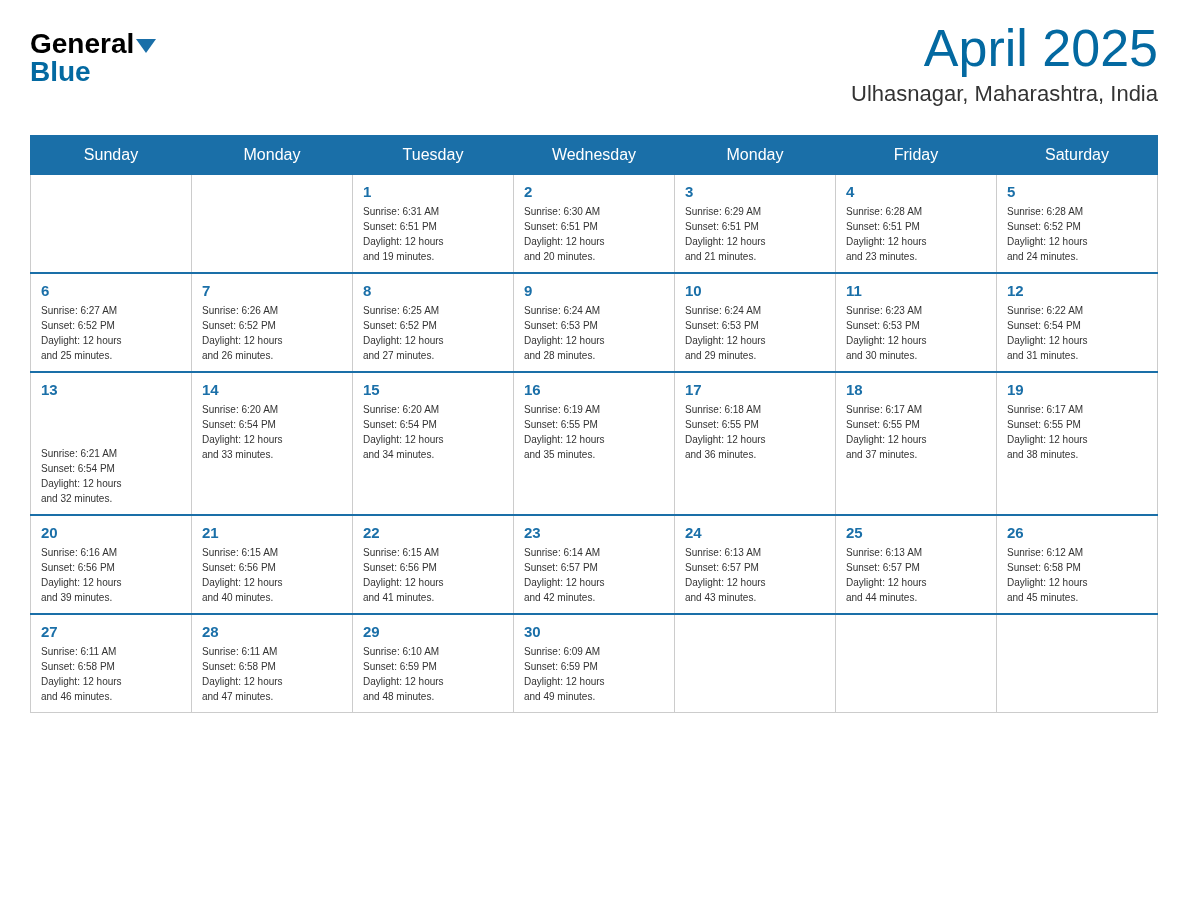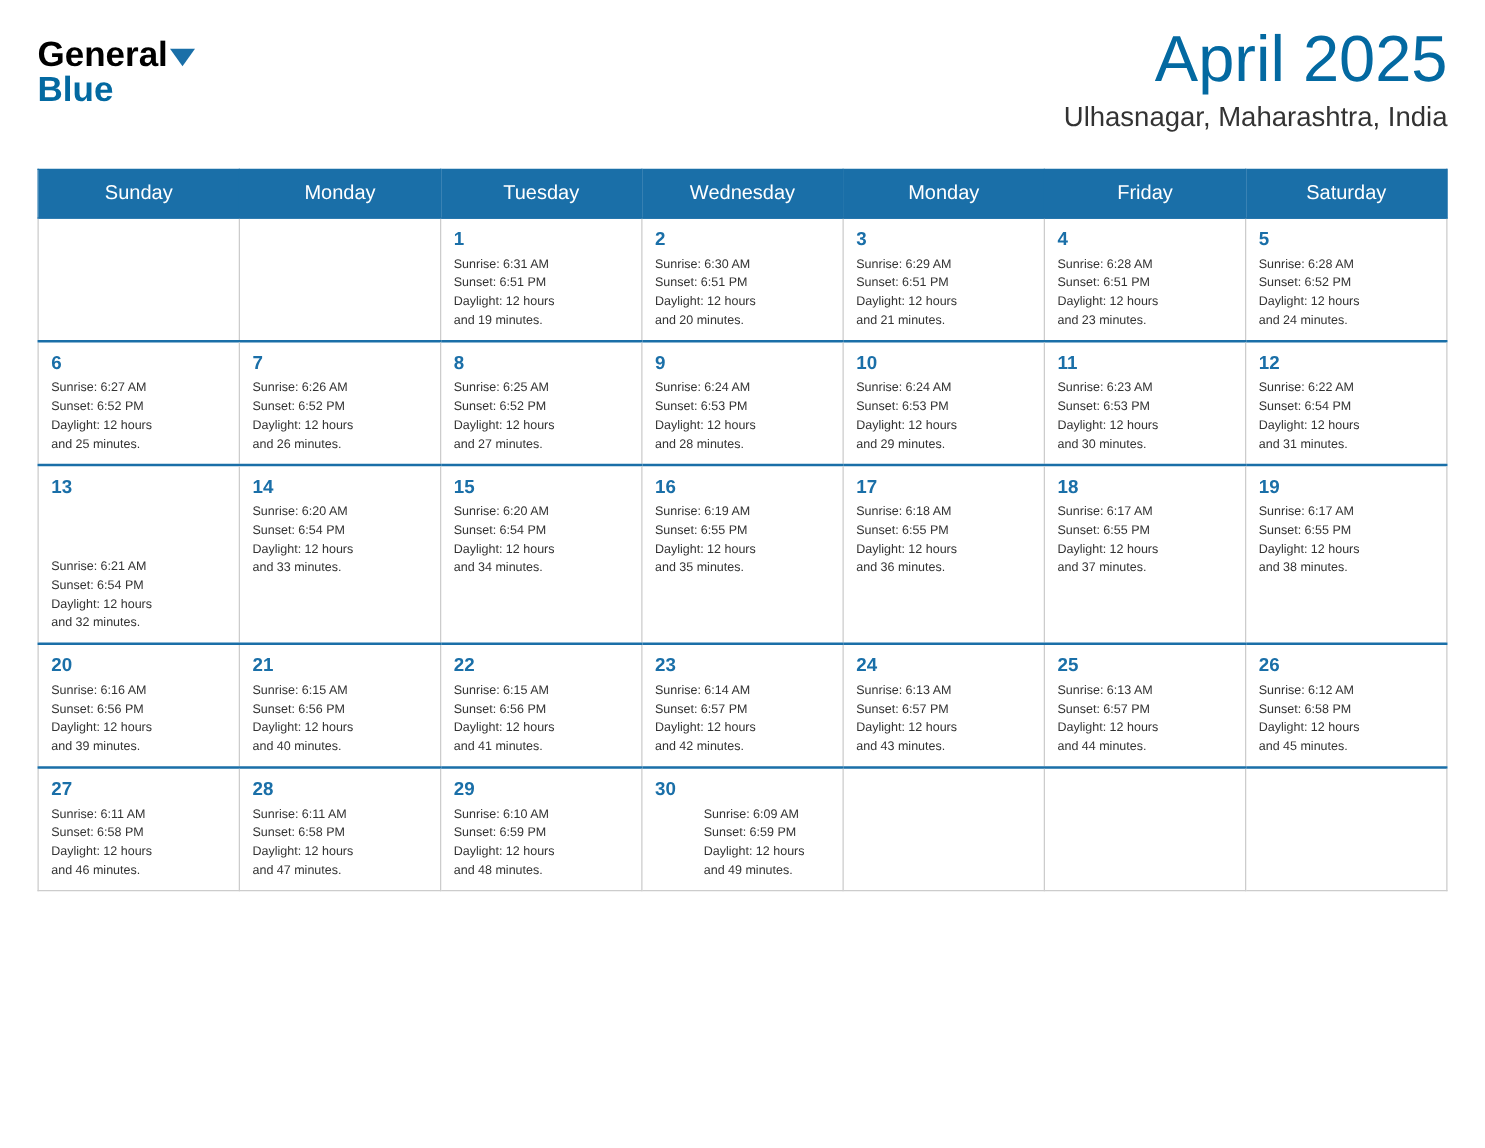--- a/index.html
+++ b/index.html
@@ -345,21 +345,21 @@
         </td>
         <td>
           <span class="day-number">29</span>
           <div class="day-info" style="white-space: pre-line;">Sunrise: 6:10 AM
 Sunset: 6:59 PM
 Daylight: 12 hours
 and 48 minutes.</div>
         </td>
         <td>
           <span class="day-number">30</span>
-          <div class="day-info" style="white-space: pre-line; margin-left: 39px;">Sunrise: 6:09 AM
+          <div class="day-info" style="white-space: pre-line;">Sunrise: 6:09 AM
 Sunset: 6:59 PM
 Daylight: 12 hours
 and 49 minutes.</div>
         </td>
         <td class="empty-cell"></td>
         <td class="empty-cell"></td>
         <td class="empty-cell"></td>
       </tr>
     </tbody>
 </table>

